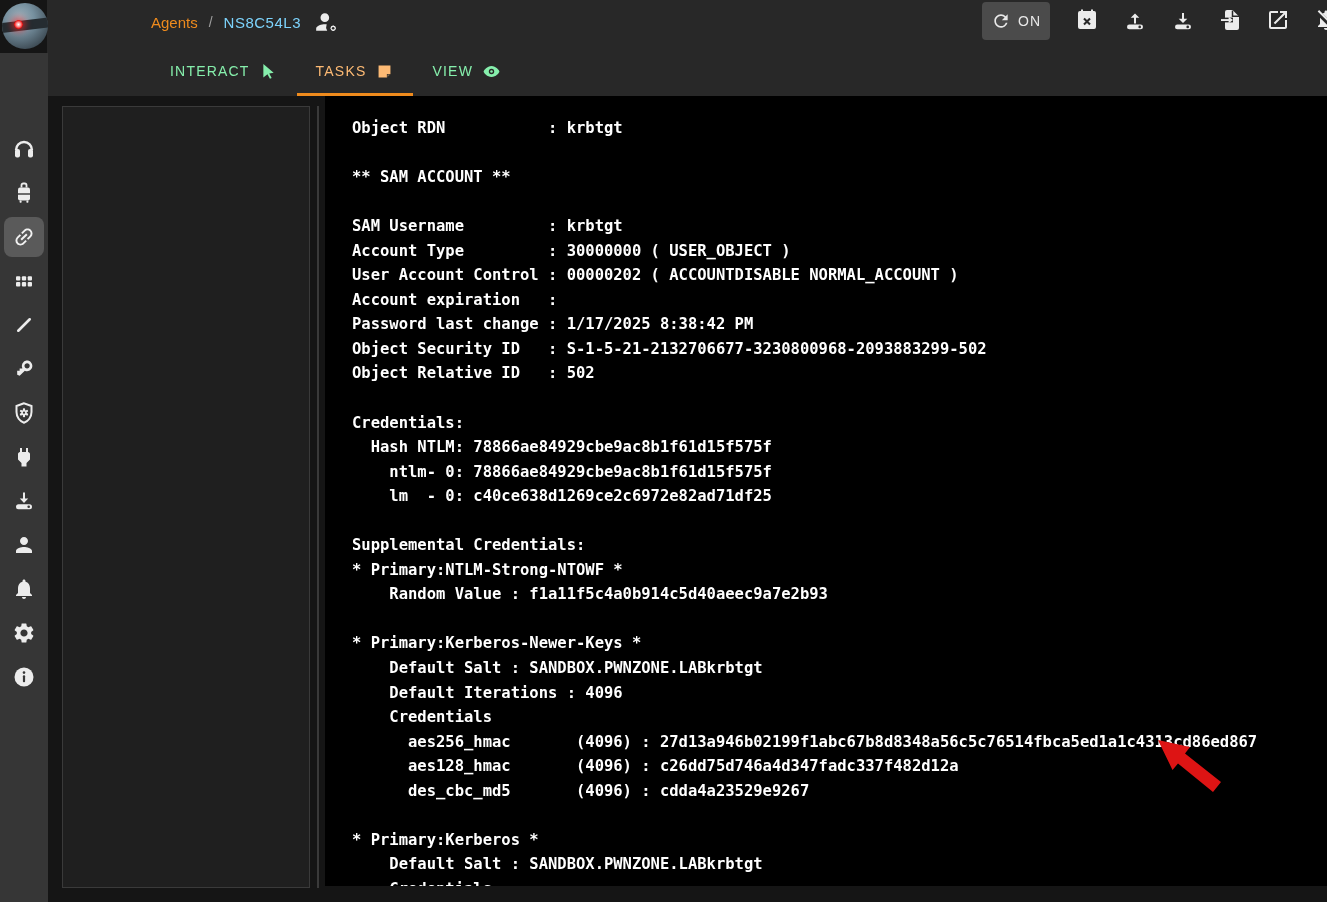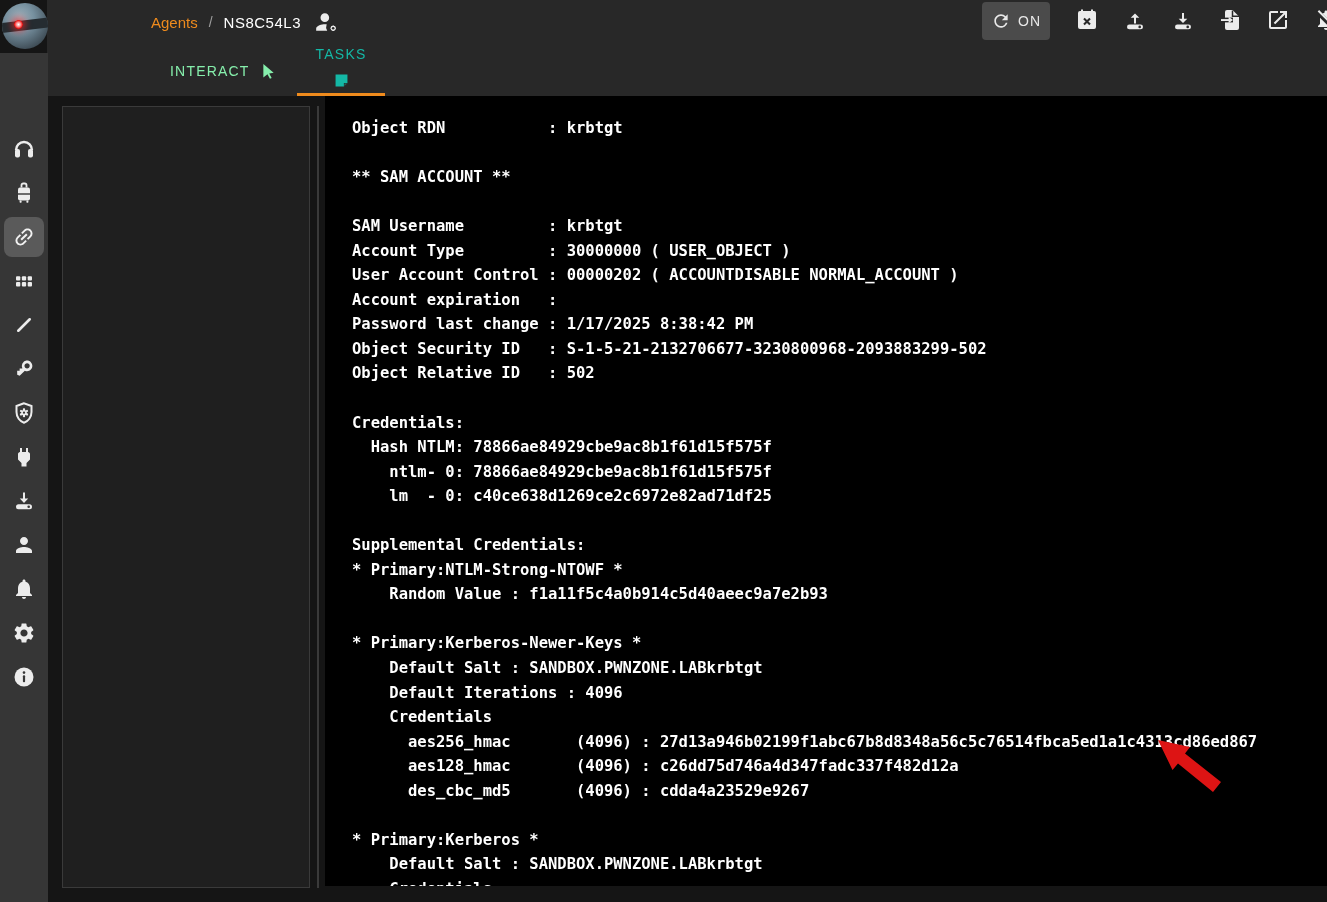--- a/index.html
+++ b/index.html
@@ -10,35 +10,35 @@
     font-family:"Liberation Sans", sans-serif;
     -webkit-font-smoothing:antialiased;
   }
   svg { display:block; }
 
   
   .topbar { position:absolute; left:0; top:0; width:1327px; height:96px; background:#282828;margin-left:47px; }
   .breadcrumb { position:absolute; left:104px; top:0; height:44px; display:flex; align-items:center; gap:11px; }
   .crumb-section { color:#ef8b1d; font-size:15px; cursor:pointer; }
   .crumb-sep { color:#9e9e9e; font-size:14px; }
-  .crumb-agent { color:#ffffff; font-size:15px; letter-spacing:.5px; }
+  .crumb-agent { color:#7dd3fc; font-size:15px; letter-spacing:.5px; }
 
   .power-btn { position:absolute; left:935px; top:2px; width:68px; height:38px;
     background:#4b4b4b; border:none; border-radius:4px; display:flex; align-items:center;
     justify-content:center; gap:7px; cursor:pointer; }
   .power-btn span { color:#e8e8e8; font-size:14px; letter-spacing:1px; }
 
   .tb-icon { position:absolute; top:8px; width:24px; height:24px; cursor:pointer; }
 
   
   .tabs { position:absolute; left:104px; top:46px; height:50px; display:flex; }
   .tab { display:flex; align-items:center; gap:9px; padding:0 19px; color:#86efac;
     font-size:14px; letter-spacing:1.2px; cursor:pointer; position:relative; }
   .tab svg { width:19px; height:19px; }
-  .tab.active { color:#14b8a6;flex-direction:column; }
+  .tab.active { color:#fdba74; }
   .tab.active::after { content:""; position:absolute; left:0; right:0; bottom:0; height:3px; background:#ef8b1d; }
 
   
   .sidebar { position:absolute; left:0; top:53px; width:48px; height:849px; background:#363636; }
   .avatar { position:absolute; left:2px; top:3px; width:46px; height:46px; border-radius:50%;
     background:radial-gradient(circle at 38% 32%, #9fb2bd 0%, #76909f 34%, #45545e 72%, #232b31 100%);
     overflow:hidden; cursor:pointer; }
   .avatar .band { position:absolute; left:-4px; top:17px; width:58px; height:10px; background:#252c31; transform:rotate(-7deg); }
   .avatar .eye { position:absolute; left:12px; top:17px; width:9px; height:9px; border-radius:50%;
     background:radial-gradient(circle, #fff 0%, #ff8d8d 35%, #e11 65%, rgba(225,17,17,0) 100%);
@@ -145,20 +145,28 @@
       </svg>
     </div>
     <div class="tab active">
       <span>TASKS</span>
       <svg viewBox="0 0 24 24" fill="currentColor">
         <path d="M4.5 4.5h15V15l-4.5 4.5H4.5z"></path>
         <path d="M15 19.5V15h4.5z" fill="#282828"></path>
         <path d="M15.8 18.4v-2.6h2.6z" fill="currentColor" opacity=".55"></path>
       </svg>
     </div>
+    <div class="tab">
+      <span>VIEW</span>
+      <svg viewBox="0 0 24 24" fill="currentColor">
+        <path d="M12 5c-5.6 0-9.6 5.2-10 7 .4 1.8 4.4 7 10 7s9.6-5.2 10-7c-.4-1.8-4.4-7-10-7z"></path>
+        <circle cx="12" cy="12" r="3.4" fill="#282828"></circle>
+        <circle cx="12" cy="12" r="1.6" fill="currentColor"></circle>
+      </svg>
+    </div>
   </div>
 </div>
 
 <div class="avatar">
   <div class="band"></div>
   <div class="eye"></div>
 </div>
 
 <div class="sidebar">
   <div class="side-list">

